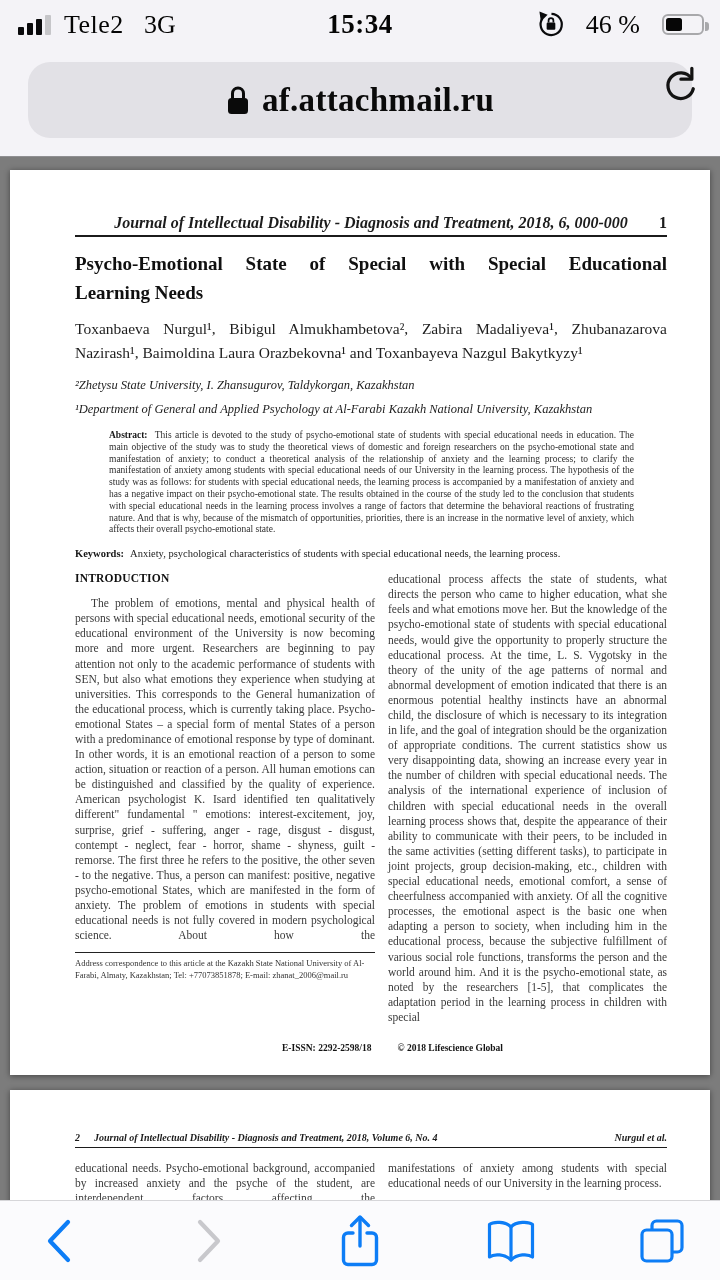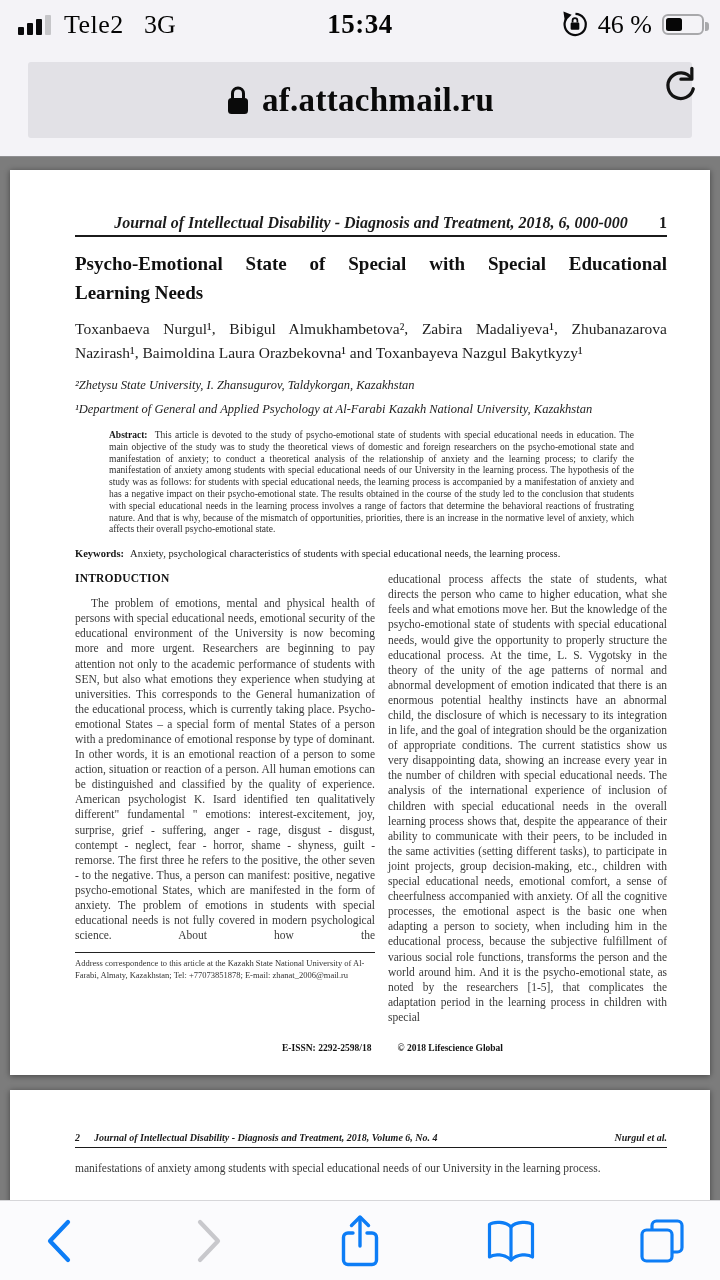--- a/index.html
+++ b/index.html
@@ -18,29 +18,29 @@
   .status-bar {
     position:absolute; top:0; left:0; right:0; height:45px;
     display:flex; align-items:center; justify-content:space-between;
     padding:4px 16px 0 18px; color:#050505;
   }
   .sb-left { display:flex; align-items:center; gap:10px; }
   .sb-carrier { font-size:26px; font-weight:400; letter-spacing:0.5px; }
   .sb-network { font-size:26px; font-weight:400; margin-left:10px; }
   .sb-center { position:absolute; left:0; right:0; text-align:center; pointer-events:none; }
   .sb-time { font-size:27px; font-weight:700; letter-spacing:0.5px; }
-  .sb-right { display:flex; align-items:center; gap:10px; }
+  .sb-right { display:flex; align-items:center; gap:22px; }
   .sb-batt-pct { font-size:26px; font-weight:400; }
   .battery { position:relative; width:42px; height:21px; border:2px solid #a8a8ab; border-radius:6px; padding:2px; }
   .battery-fill { display:block; height:100%; background:#060606; border-radius:2.5px; }
   .battery-nub { position:absolute; right:-7px; top:6px; width:4px; height:9px; background:#a8a8ab; border-radius:0 3px 3px 0; }
   .url-area { position:absolute; top:45px; left:0; right:0; height:112px; }
   .url-pill {
     position:absolute; left:28px; right:28px; top:17px; height:76px;
-    background:#e2e1e6; border-radius:3px;
+    background:#e2e1e6; border-radius:22px;
     display:flex; align-items:center; justify-content:center; gap:12px;
   }
   .url-text { font-size:33px; font-weight:600; color:#0a0a0a; letter-spacing:0.3px; }
   .refresh-btn { position:absolute; right:22px; top:19px; width:38px; height:40px; cursor:pointer; }
   
   .pdf-viewport { position:absolute; top:157px; left:0; right:0; bottom:0; background:#7c7c7c; }
   .page {
     position:absolute; left:10px; width:700px; background:#ffffff;
     box-shadow:0 1px 6px rgba(0,0,0,0.45);
     color:#383838; overflow:hidden;
@@ -198,20 +198,23 @@
     </div>
 
     <div class="page page2">
       <div class="p2-header">
         <span class="num">2</span>
         <span class="grow">Journal of Intellectual Disability - Diagnosis and Treatment, 2018, Volume 6, No. 4</span>
         <span>Nurgul et al.</span>
       </div>
       <div class="p2rule"></div>
       <div class="p2-cols">
+        <div class="col-l">
+          <div class="body-par">educational needs. Psycho-emotional background, accompanied by increased anxiety and the psyche of the student, are interdependent factors affecting the</div>
+        </div>
         <div class="col-r">
           <div class="body-par no-last">manifestations of anxiety among students with special educational needs of our University in the learning process.</div>
         </div>
       </div>
     </div>
   </div>
 
   <div class="toolbar">
     <div class="tb-btn">
       <span>

